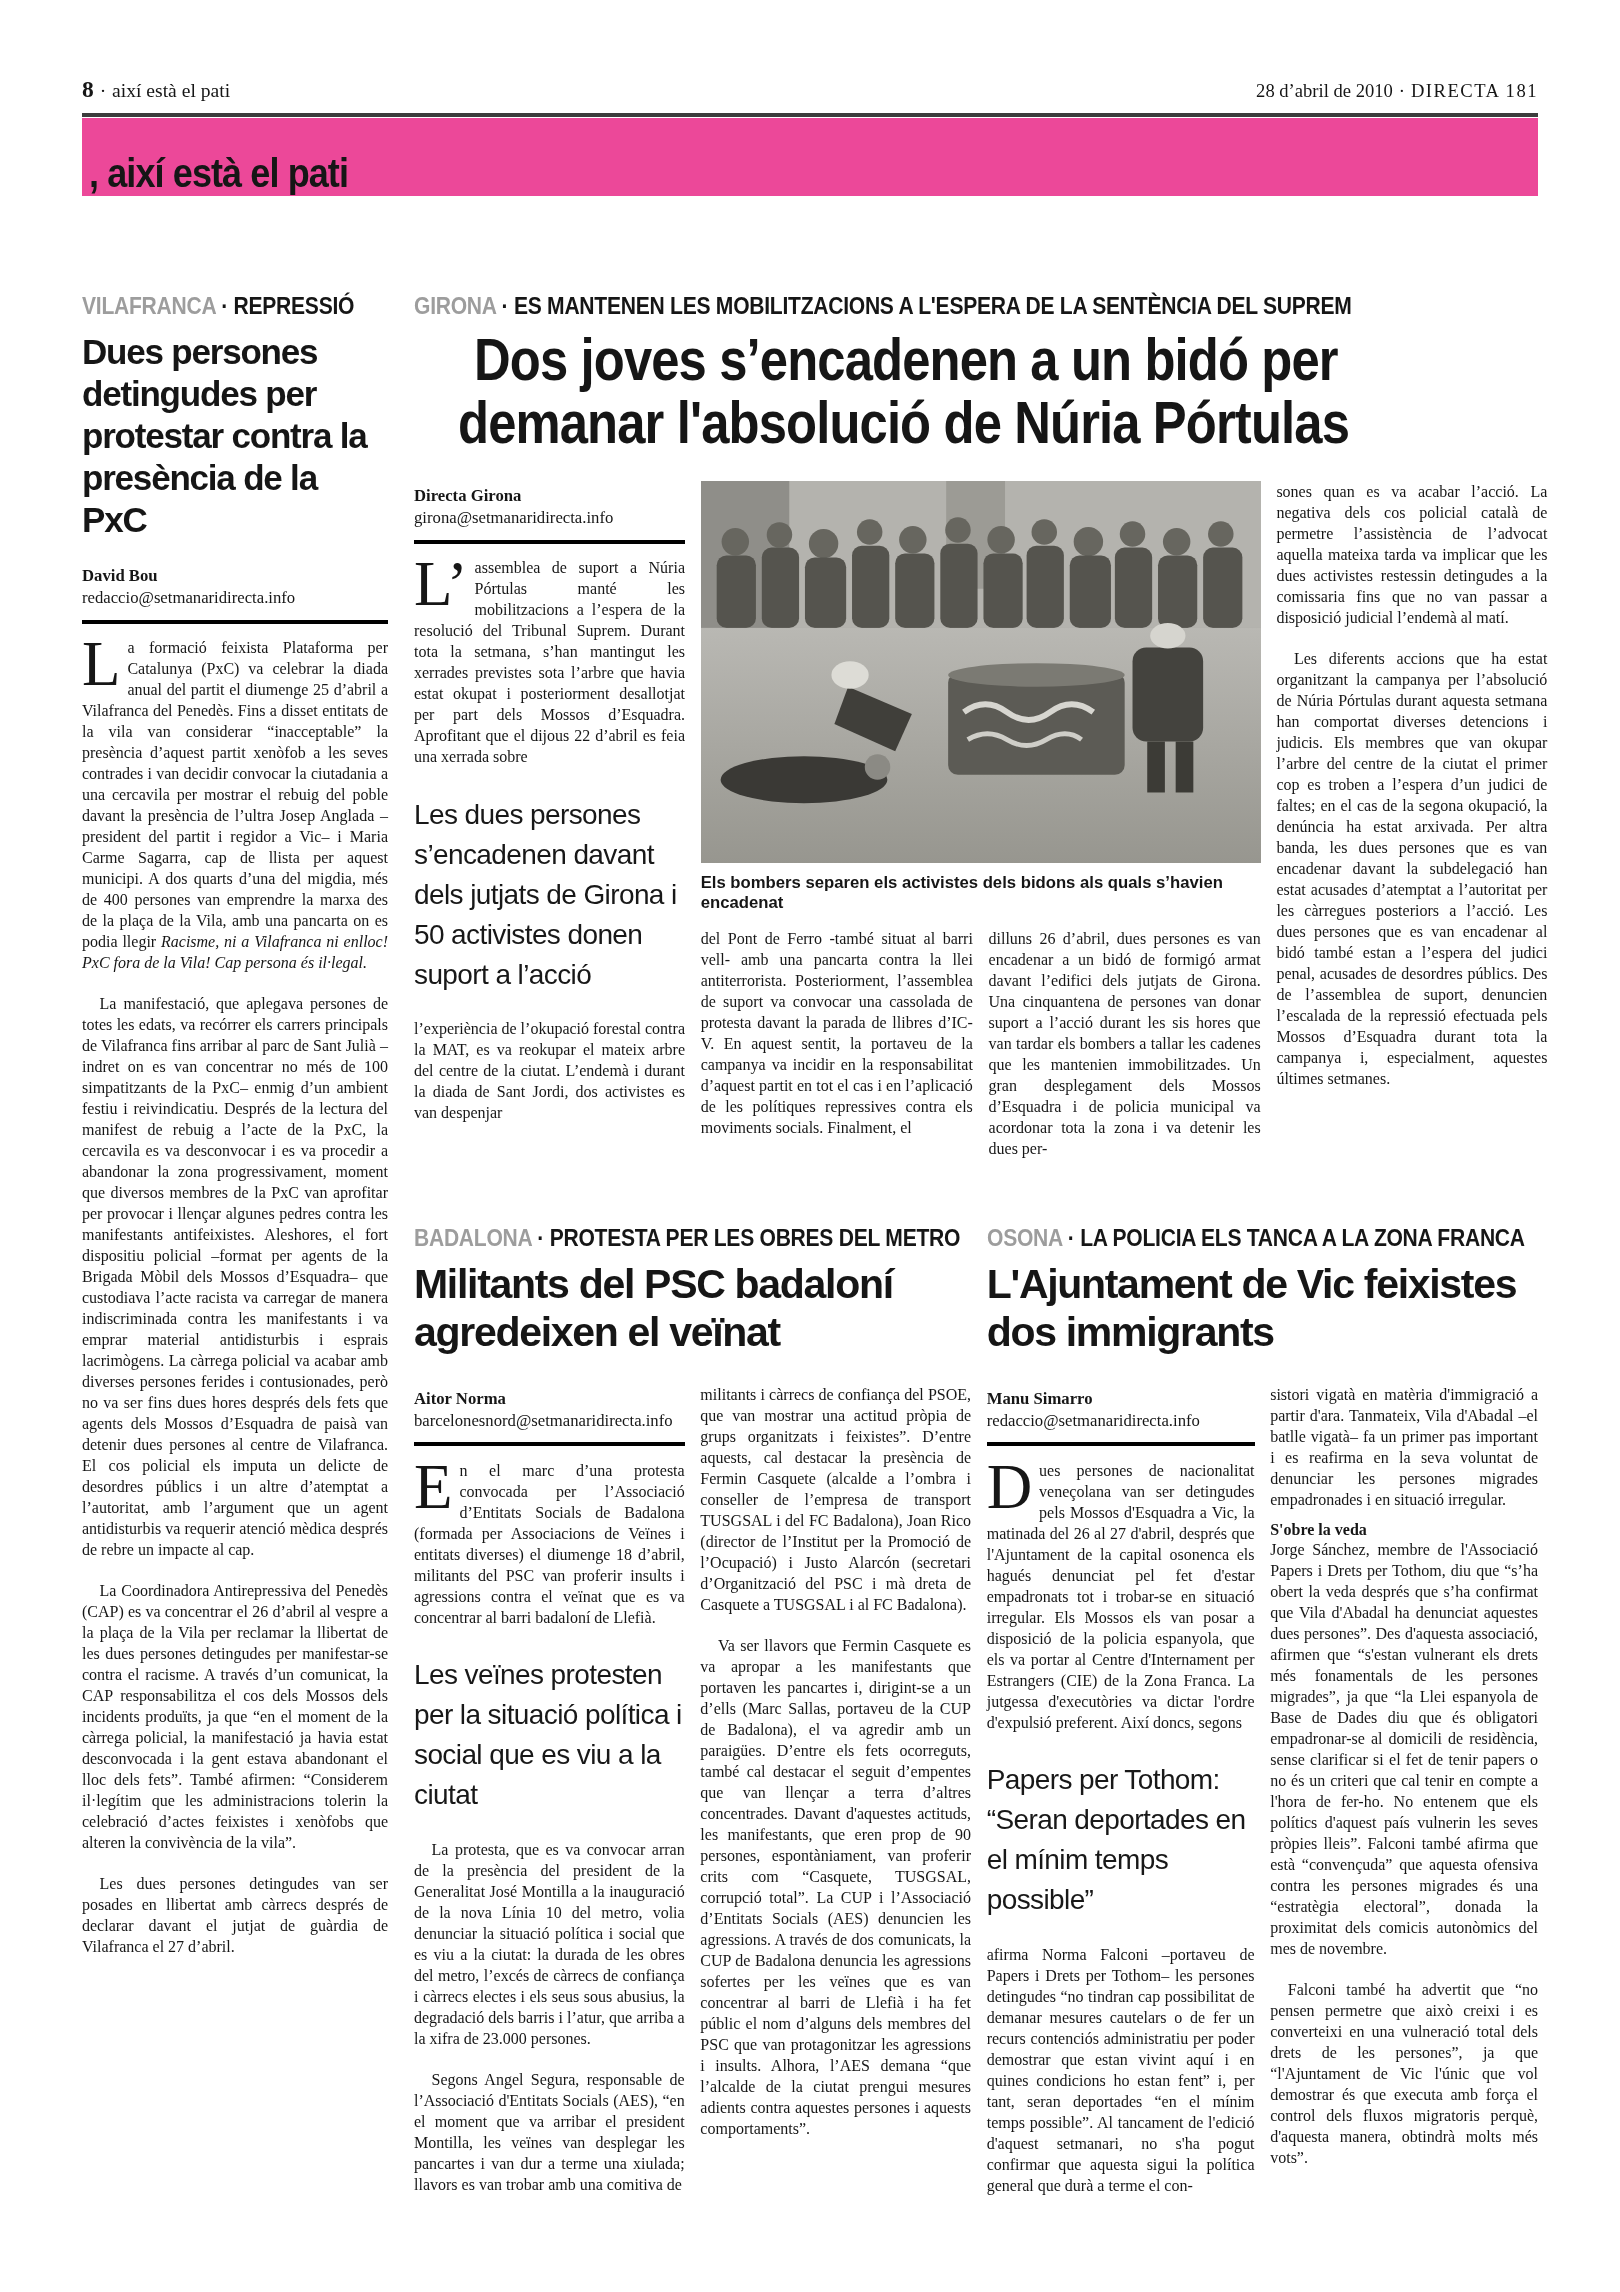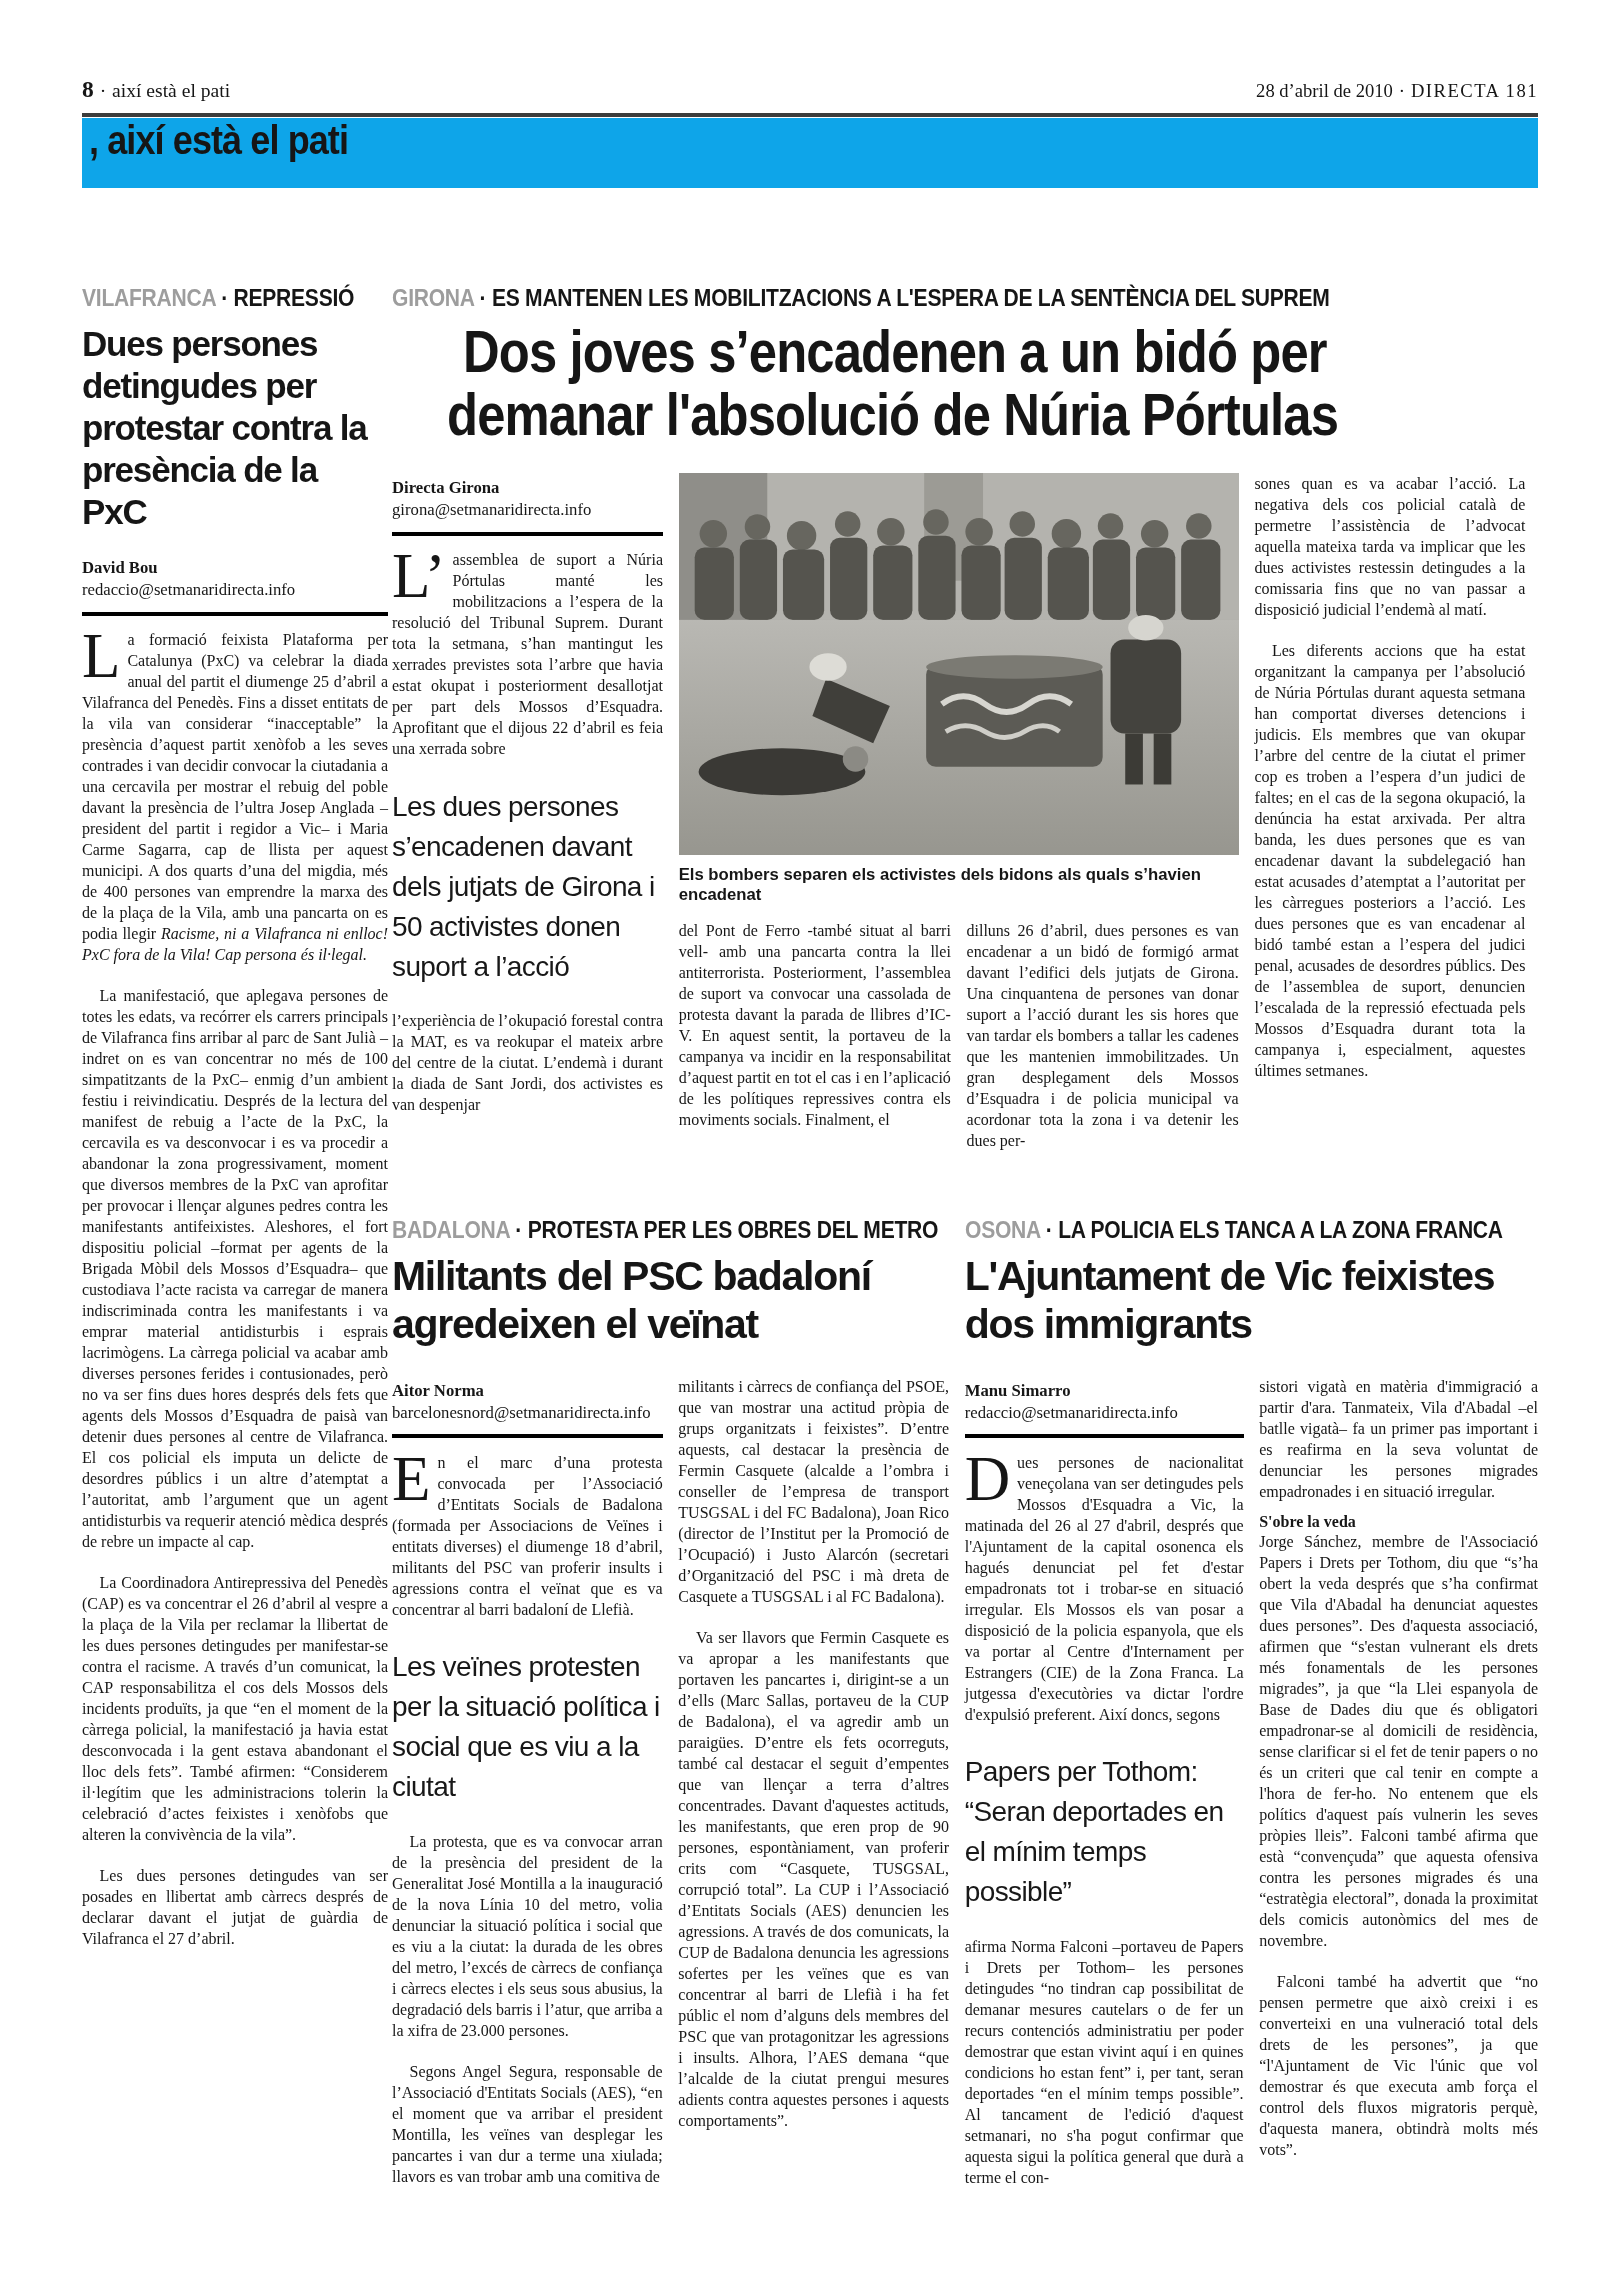--- a/index.html
+++ b/index.html
@@ -7,40 +7,40 @@
         overflow:hidden;color:#161616;font-family:"Liberation Serif","DejaVu Serif",serif;}
   .pad{padding:0 82px;}
 
   
   .masthead{display:flex;justify-content:space-between;align-items:baseline;padding-top:76px;font-size:19.6px;}
   .pgnum{font-weight:bold;font-size:23.5px;}
   .mh-sep{padding:0 5.9px;}
   .mh-right{font-size:18.6px;}
   .mh-pub{letter-spacing:1.5px;}
   .top-rule{height:3.9px;background:#3c3c3c;margin-top:9.8px;}
-  .banner{background:#0ea5e9;height:70px;display:flex;align-items:flex-start;margin-top:1px;}
+  .banner{background:#ec4899;height:78px;display:flex;align-items:flex-end;margin-top:1px;}
   .banner-title{font-family:"Liberation Sans","DejaVu Sans",sans-serif;font-weight:bold;font-size:40px;
                 letter-spacing:-1px;padding-left:7.8px;display:inline-block;transform:scaleX(0.9);transform-origin:0 60%;white-space:nowrap;}
 
   
   .kicker{font-family:"Liberation Sans","DejaVu Sans",sans-serif;font-weight:bold;font-size:24.5px;letter-spacing:-0.3px;}
   .squeeze{display:inline-block;transform:scaleX(0.86);transform-origin:0 60%;white-space:nowrap;}
   .k-loc{color:#9d9d9d;}
   .byline{margin:3.9px 0 13.7px;padding-bottom:9.8px;border-bottom:4px solid #000000;font-size:16.7px;line-height:22.5px;}
   .by-author{font-weight:bold;}
   .bpara{font-size:16px;line-height:21px;text-align:justify;margin:0;}
   .ind{text-indent:17.6px;margin-top:20px;}
   .dropcap{float:left;font-size:63px;line-height:49px;padding:2.9px 6.9px 0 0;}
   .italic{font-style:italic;}
   .pullquote{font-family:"Liberation Sans","DejaVu Sans",sans-serif;font-size:28px;line-height:40px;
              letter-spacing:-0.6px;margin:27.4px 0 23.5px;color:#181818;}
   .subhead{font-weight:bold;font-size:16px;margin-top:11.8px;}
 
   
-  .content{display:flex;gap:4px;margin-top:96px;}
+  .content{display:flex;gap:26px;margin-top:96px;}
   .col-left{flex:0 0 306px;min-width:0;}
   .main-area{flex:1;min-width:0;}
 
   .headline-left{font-family:"Liberation Sans","DejaVu Sans",sans-serif;font-weight:bold;font-size:35px;
                  line-height:42px;letter-spacing:-1.2px;margin:11.8px 0 23.5px;}
   .g-headline{font-family:"Liberation Sans","DejaVu Sans",sans-serif;font-weight:bold;font-size:59px;
               line-height:63px;letter-spacing:-1px;margin:9.8px 0 25.5px;text-align:center;}
   .g-headline .squeeze{transform:scaleX(0.86);}
   .h2line{font-family:"Liberation Sans","DejaVu Sans",sans-serif;font-weight:bold;font-size:41px;
           line-height:48px;letter-spacing:-1.3px;margin:7.8px 0 27.4px;}

